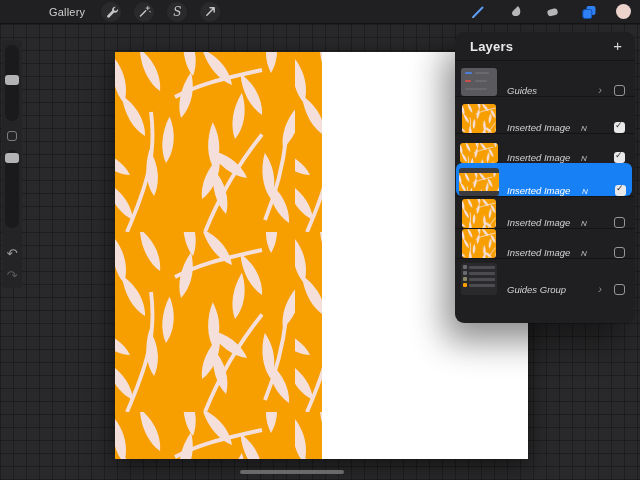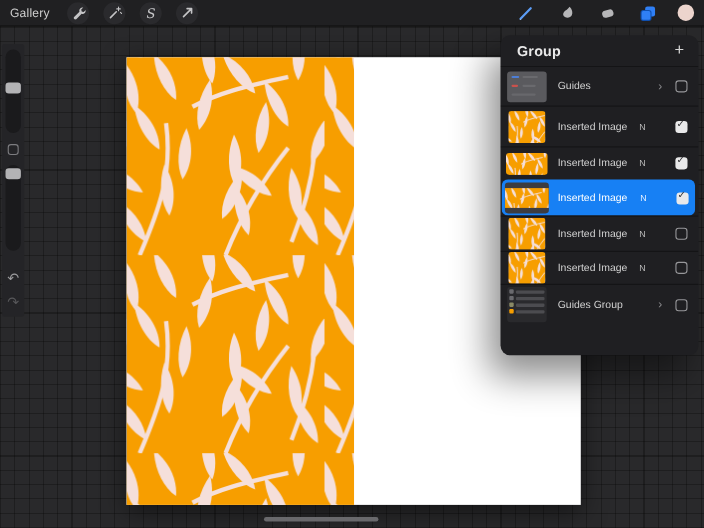--- a/index.html
+++ b/index.html
@@ -12,20 +12,21 @@
       repeating-linear-gradient(0deg, rgba(0,0,0,.28) 0 1px, transparent 1px 13px),
       repeating-linear-gradient(90deg, rgba(0,0,0,.28) 0 1px, transparent 1px 13px);
     color:#d6d6d6;
   }
 
   
   .topbar {
     position:absolute; left:0; top:0; width:640px; height:24px;
     background:#202022; display:flex; align-items:center; z-index:20;
     border-bottom:1px solid rgba(0,0,0,.4);
+    padding-left:40px;
   }
   .gallery-label { font-size:11px; color:#cfcfcf; margin-left:9px; letter-spacing:.2px; }
   .tool-group-left { display:flex; align-items:center; gap:13px; margin-left:16px; }
   .tool-group-right { display:flex; align-items:center; gap:17px; margin-left:auto; margin-right:9px; }
   .tool-btn {
     width:20px; height:20px; border-radius:50%; background:#2a2a2d;
     display:flex; align-items:center; justify-content:center;
   }
   .tool-btn.flat { background:transparent; }
   .sel-s { font-family:"DejaVu Serif",serif; font-style:italic; font-size:12px; color:#c6c6c8; }
@@ -73,23 +74,23 @@
     display:flex; flex-direction:column; overflow:hidden;
   }
   .panel-header {
     height:28px; display:flex; align-items:center; padding:0 13px 0 15px;
     flex:0 0 auto;
   }
   .panel-title { font-size:13px; font-weight:bold; color:#e9e9e9; letter-spacing:.2px; }
   .add-layer { margin-left:auto; font-size:15px; color:#d8d8d8; line-height:14px; }
 
   .layer-row {
-    display:flex; align-items:center; flex:0 0 auto;
+    display:flex; align-items:flex-end; flex:0 0 auto;
     border-top:1px solid rgba(0,0,0,.35);
-    padding:0 10px 0 3px; position:relative;
+    padding:0 10px 0 3px; position:relative;font-style:italic;
   }
   .layer-row.selected {
     background:#1780f4; border-radius:6px; border-top-color:transparent;
     margin:0 3px 0 1px; padding:0 6px 0 2px;
   }
   .thumb-box { width:42px; flex:0 0 42px; display:flex; align-items:center; justify-content:center; }
   .layer-label { font-size:9.5px; color:#d2d2d2; margin-left:7px; flex:1; white-space:nowrap; overflow:hidden; }
   .selected .layer-label { color:#ffffff; }
   .blend-letter { font-size:8px; color:#bfbfbf; width:12px; text-align:center; margin-right:24px; flex:0 0 auto; }
   .selected .blend-letter { color:#e8f1ff; }
@@ -226,21 +227,21 @@
             </g>
       </pattern>
     </defs>
     <rect width="100%" height="100%" fill="url(#pat-c)"></rect>
   </svg>
     </div>
 </div>
 
 <div class="layers-panel">
   <div class="panel-header">
-    <span class="panel-title">Group</span>
+    <span class="panel-title">Layers</span>
     <span class="add-layer">+</span>
   </div>
   <div id="layer-rows">
       <div class="layer-row" style="height: 36px;">
         <span class="thumb-box">
           <div class="th th-guides">
       <i style="left:4px;top:4px;width:7px;background:#4d7ed6"></i>
       <i style="left:4px;top:12px;width:6px;background:#c9524d"></i>
       <i style="left:14px;top:4px;width:14px;background:#6a6a6e"></i>
       <i style="left:14px;top:12px;width:12px;background:#6a6a6e"></i>

